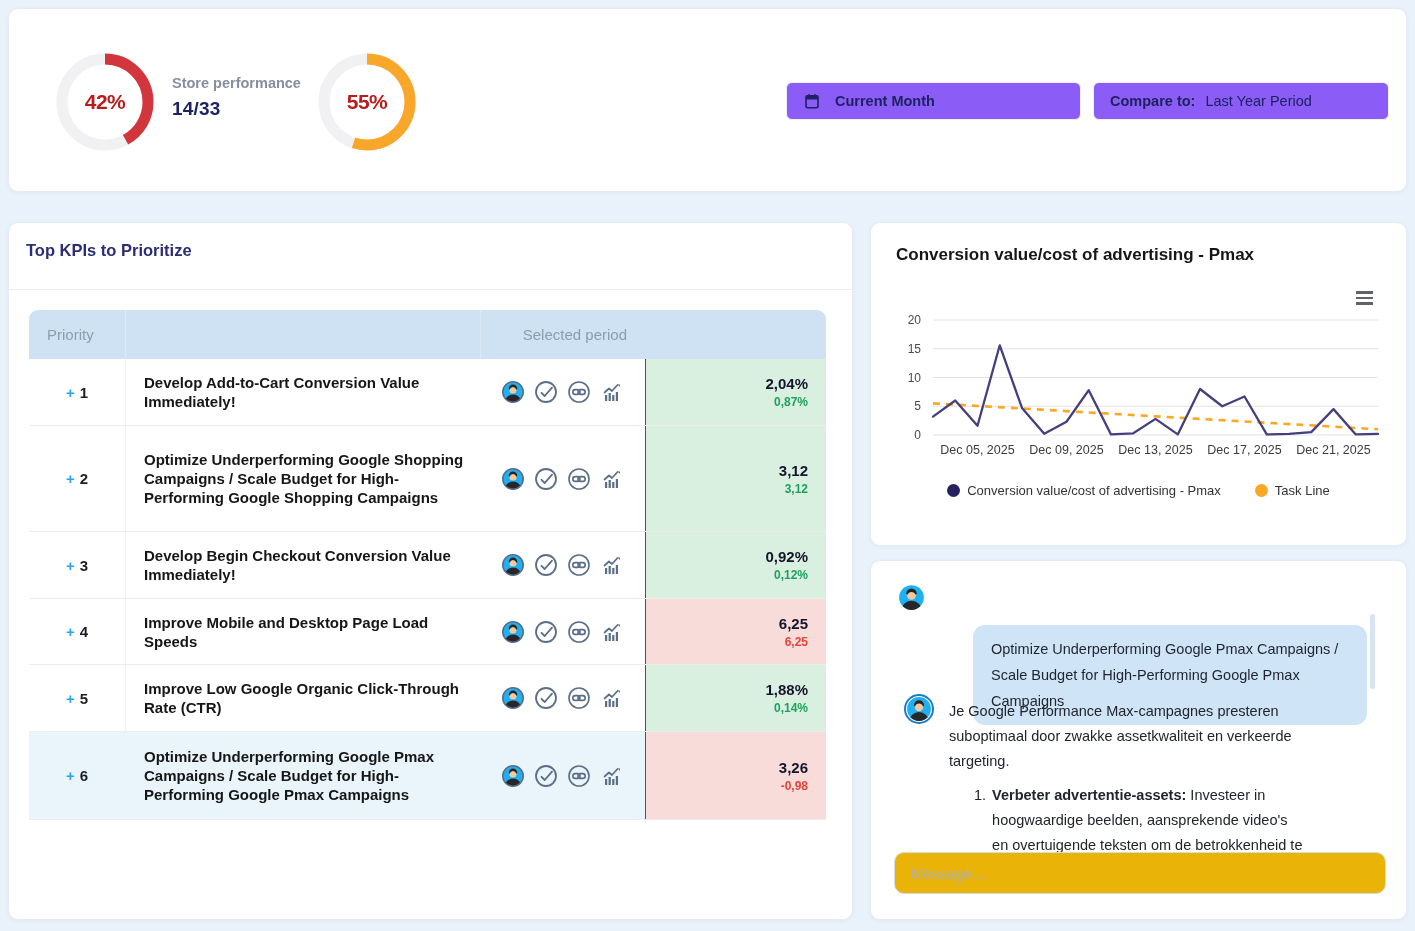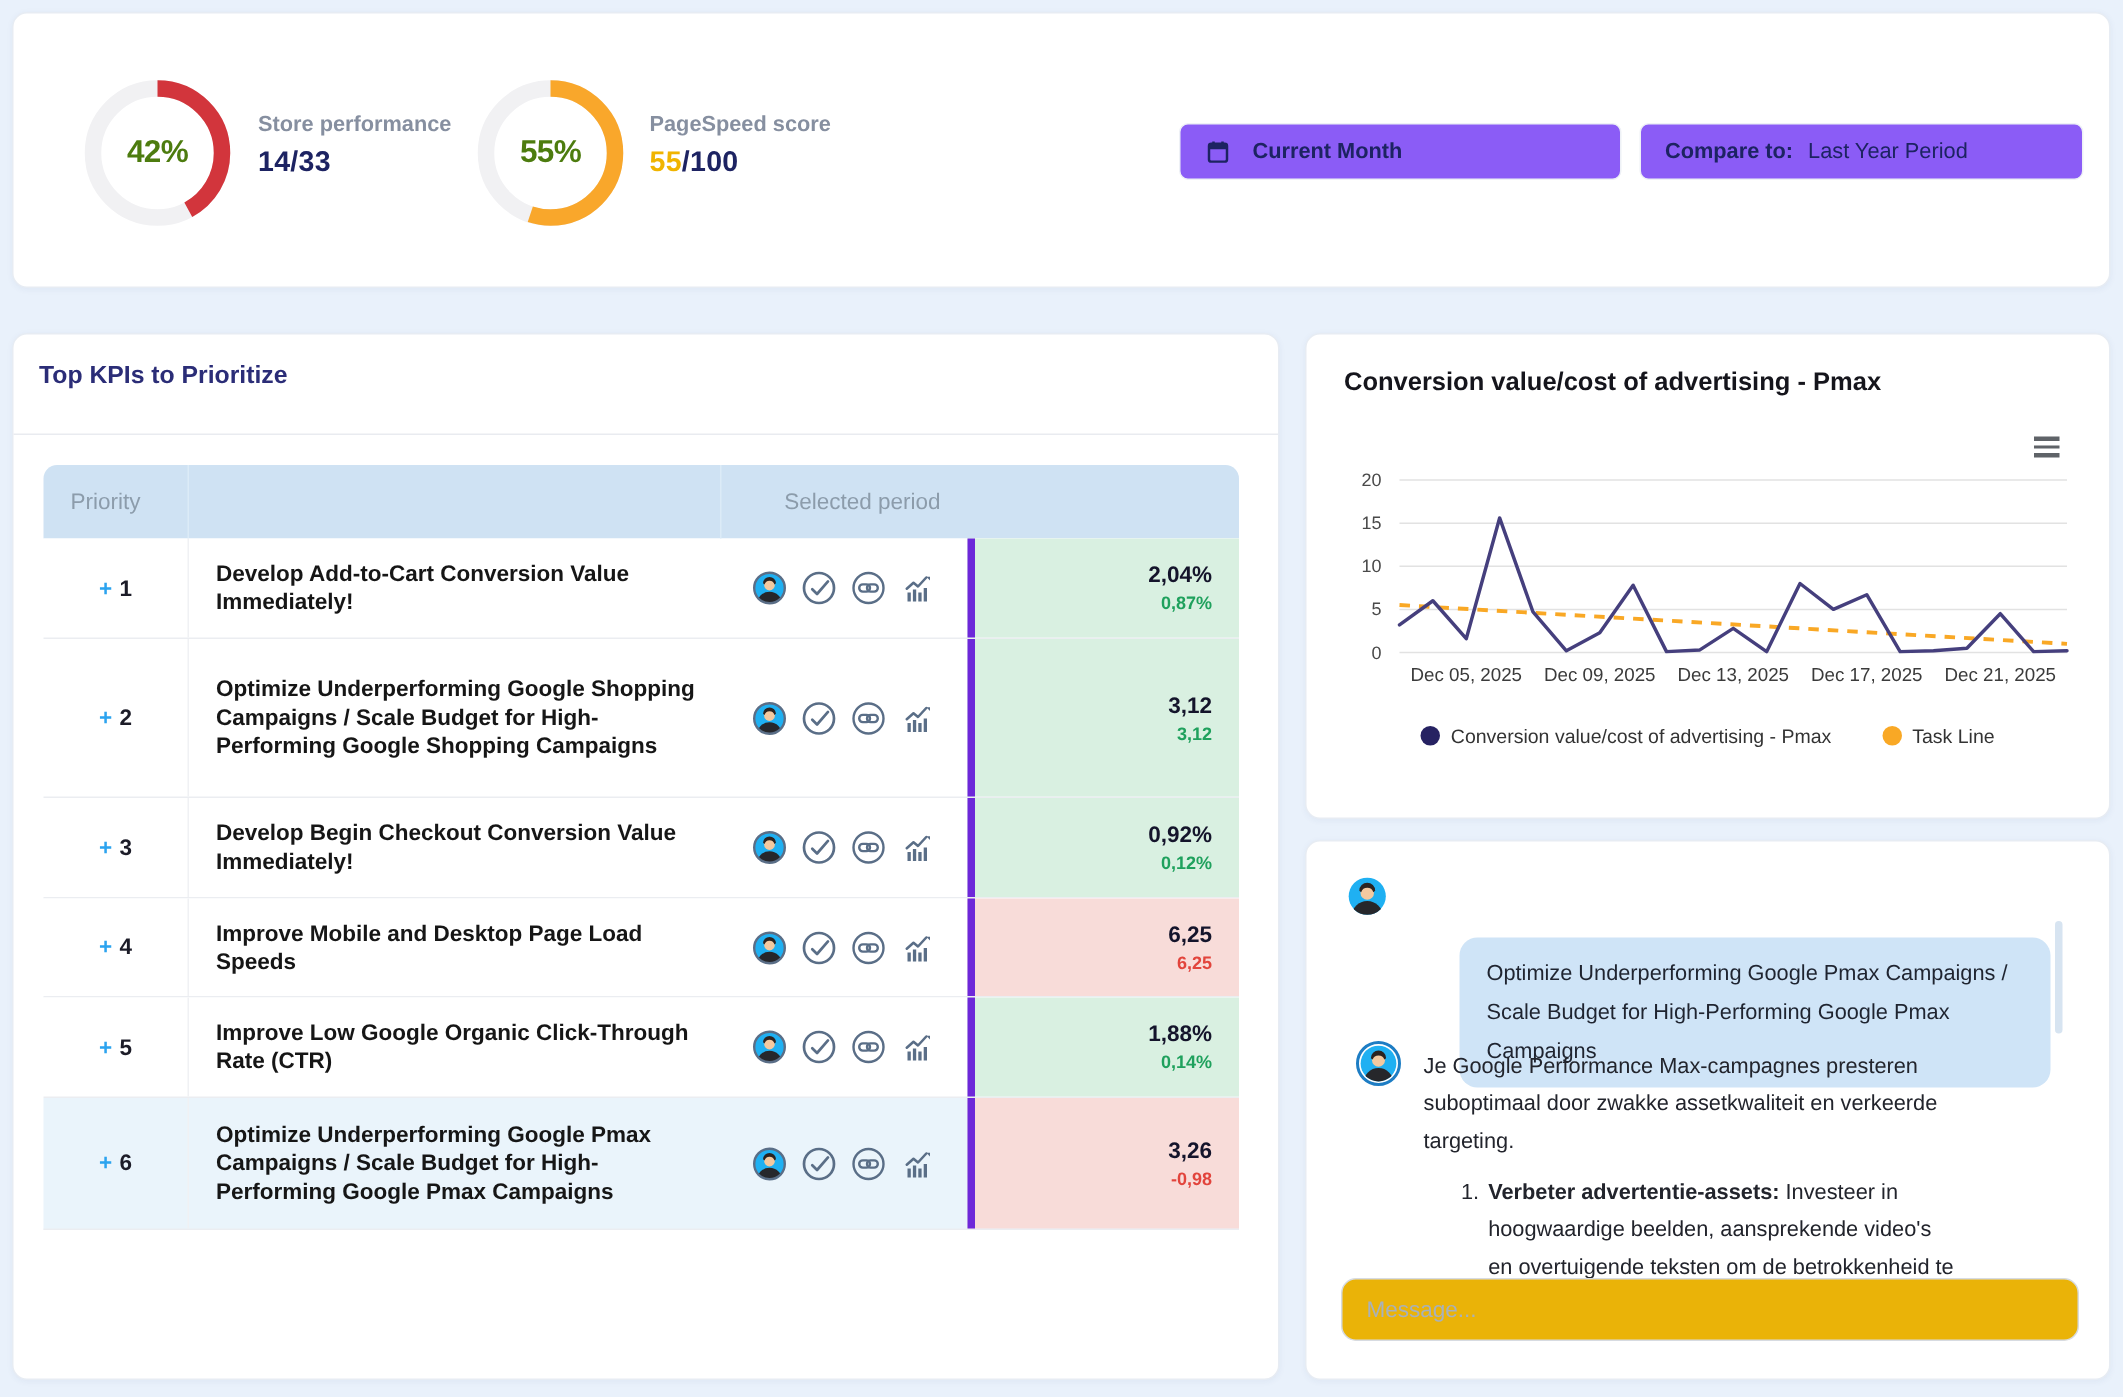--- a/index.html
+++ b/index.html
@@ -14,21 +14,21 @@
   .panel {
     position:absolute; background:#fff; border-radius:10px;
     border:1px solid #e7ecf3; box-shadow:0 1px 4px rgba(30,60,120,.05);
   }
   
   #top-panel { left:8px; top:8px; width:1399px; height:184px; }
   .gauge-wrap { position:absolute; width:104px; height:104px; }
   .gauge-wrap svg { width:104px; height:104px; }
   .gauge-label-num {
     position:absolute; inset:0; display:flex; align-items:center; justify-content:center;
-    font-size:21px; font-weight:bold; color:#4d7c0f; letter-spacing:-.5px;
+    font-size:21px; font-weight:bold; color:#b91c1c; letter-spacing:-.5px;
   }
   .gauge-texts { position:absolute; }
   .gauge-title { font-size:14.5px; color:#868fa0; font-weight:bold; }
   .gauge-detail { font-size:19px; font-weight:bold; color:#1d2362; margin-top:7px; letter-spacing:.2px; }
   .hi { color:#f0b400; }
   .selector {
     position:absolute; height:38px; background:#8b5cf6; border-radius:6px;
     display:flex; align-items:center; padding:0 16px; cursor:pointer;
     border:1px solid #eef1f6;
   }
@@ -58,21 +58,21 @@
   .c-task {
     display:flex; align-items:center; padding:10px 14px 10px 18px;
     font-size:15px; font-weight:bold; color:#161616; line-height:19px;
     border-left:1px solid #f0f1f4;
   }
   .c-icons { display:flex; align-items:center; justify-content:center; gap:9px; }
   .c-icons span { width:24px; height:24px; display:inline-block; cursor:pointer; }
   .c-icons svg { width:24px; height:24px; }
   .c-val {
     display:flex; flex-direction:column; align-items:flex-end; justify-content:center;
-    padding-right:18px; border-left:5px solid #6d28d9;
+    padding-right:18px; border-left:1px solid #6d28d9;
   }
   .c-val .v-main { font-size:15px; font-weight:bold; color:#14142b; }
   .c-val .v-sub { font-size:12px; margin-top:3px; font-weight:bold; }
   .trow.up .c-val { background:#d9f0e1; }
   .trow.up .v-sub { color:#1fa15d; }
   .trow.down .c-val { background:#f8dcd9; }
   .trow.down .v-sub { color:#e2443c; }
   .h1{height:67px}.h2{height:106px}.h3{height:67px}.h4{height:66px}.h5{height:67px}.h6{height:88px}
   
   #chart-panel { left:870px; top:222px; width:537px; height:324px; }
@@ -128,24 +128,20 @@
     <div class="gauge-title">Store performance</div>
     <div class="gauge-detail">14/33</div>
   </div>
 
   <div class="gauge-wrap" style="left:306px; top:41px;">
     <svg viewBox="0 0 104 104">
       <circle cx="52" cy="52" r="43" fill="none" stroke="#f1f1f3" stroke-width="11"></circle>
       <circle class="arc" cx="52" cy="52" r="43" fill="none" stroke-width="11" transform="rotate(-90 52 52)" stroke="#f9a72b" stroke-dasharray="148.59733251479722 270.1769682087222"></circle>
     </svg>
     <div class="gauge-label-num">55%</div>
-  </div>
-  <div class="gauge-texts" style="left:424px; top:66px;">
-    <div class="gauge-title">PageSpeed score</div>
-    <div class="gauge-detail"><span class="hi">55</span><span>/100</span></div>
   </div>
 
   <div class="selector" style="left:777px; top:73px; width:295px;">
     <svg class="cal" viewBox="0 0 24 24" fill="none" stroke="#1d2362" stroke-width="2.2">
       <rect x="4" y="5" width="16" height="16" rx="2"></rect>
       <path d="M8 3v4 M16 3v4"></path>
       <rect x="4" y="5" width="16" height="5" fill="#1d2362" stroke="none"></rect>
     </svg>
     <span class="sel-label">Current Month</span>
   </div>

